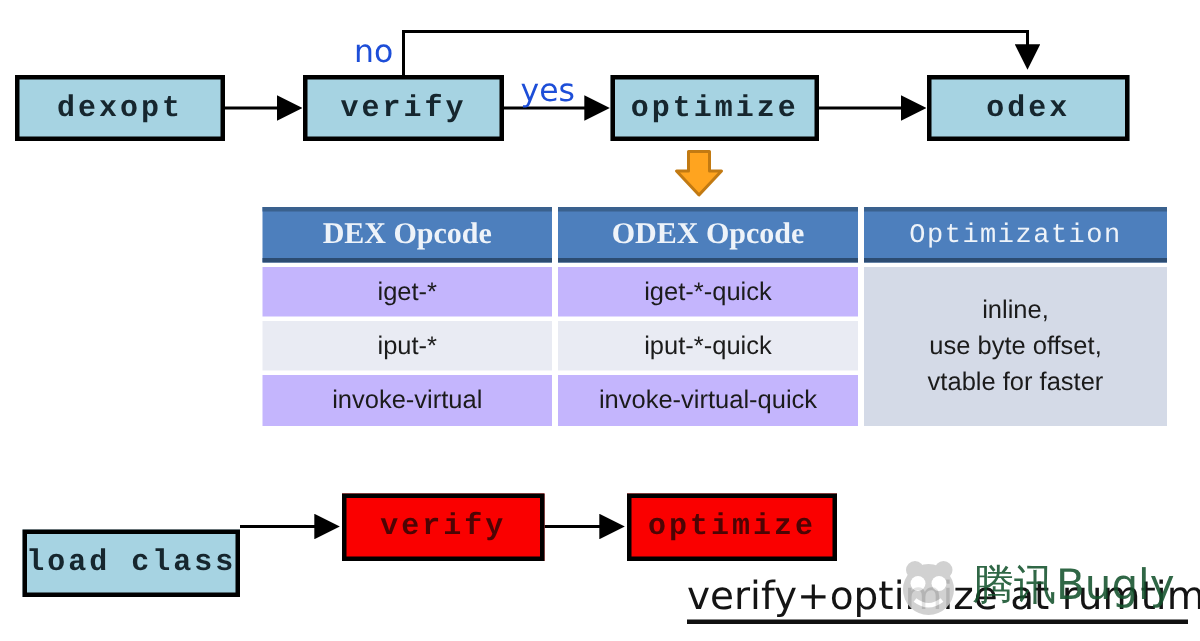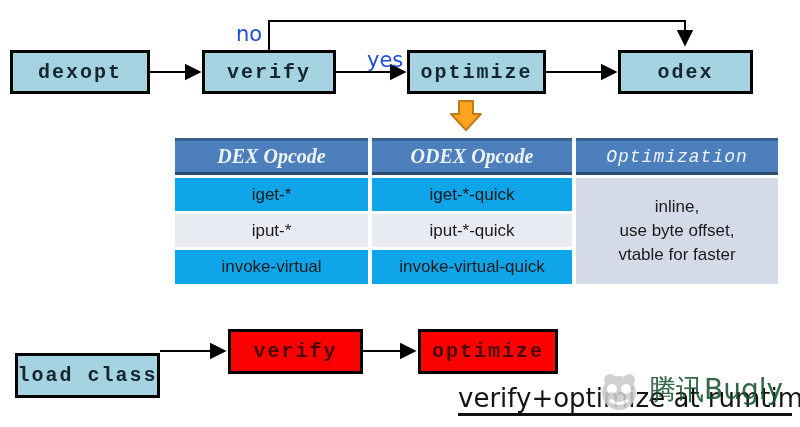--- a/index.html
+++ b/index.html
@@ -58,37 +58,36 @@
     border-top: 3px solid #3a618e;
     border-bottom: 3px solid #2c4c72;
     color: #eef3f9;
     display: flex;
     align-items: center;
     justify-content: center;
     font-family: "Liberation Serif", serif;
     font-weight: bold;
     font-size: 20px;
     white-space: nowrap;
-    font-style: italic;
   }
   .optable .th.mono {
     font-family: "Liberation Mono", "DejaVu Sans Mono", monospace;
     font-weight: normal;
     font-size: 18px;
     letter-spacing: 1px;
   }
   .optable .td {
     display: flex;
     align-items: center;
     justify-content: center;
     font-size: 17px;
     color: #1b1b1b;
     white-space: nowrap;
   }
-  .optable .td.dark  { background: #0ea5e9; }
+  .optable .td.dark  { background: #c4b5fd; }
   .optable .td.light { background: #e9ebf3; }
   .optable .td.merged {
     grid-column: 3;
     grid-row: 2 / span 3;
     background: #d4dae7;
     flex-direction: column;
     justify-content: center;
     line-height: 1.42;
     white-space: normal;
     text-align: center;
@@ -152,21 +151,21 @@
 
     <path d="M459,101 L473,101 L473,114 L481,114 L466,130 L451,114 L459,114 Z" fill="#ffa41f" stroke="#c27a12" stroke-width="2" stroke-linejoin="round"></path>
   </svg>
 
   <div class="node blue" style="left:10px; top:50px; width:140px; height:44px;">dexopt</div>
   <div class="node blue" style="left:202px; top:50px; width:134px; height:44px;">verify</div>
   <div class="node blue" style="left:407px; top:50px; width:139px; height:44px;">optimize</div>
   <div class="node blue" style="left:618px; top:50px; width:135px; height:44px;">odex</div>
 
   <div class="branch-label" style="left:236px; top:24px;">no</div>
-  <div class="branch-label" style="left:367px; top:50px;">yes</div>
+  <div class="branch-label" style="left:347px; top:50px;">yes</div>
 
   <div class="optable">
     <div class="th">DEX Opcode</div>
     <div class="th">ODEX Opcode</div>
     <div class="th mono">Optimization</div>
 
     <div class="td dark">iget-*</div>
     <div class="td dark">iget-*-quick</div>
 
     <div class="td merged">

